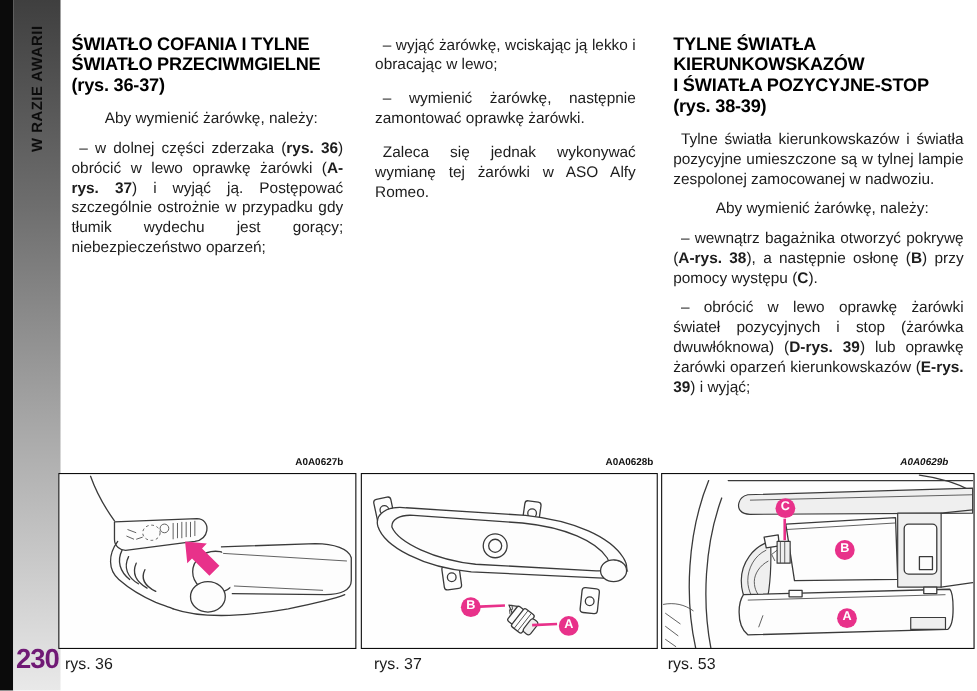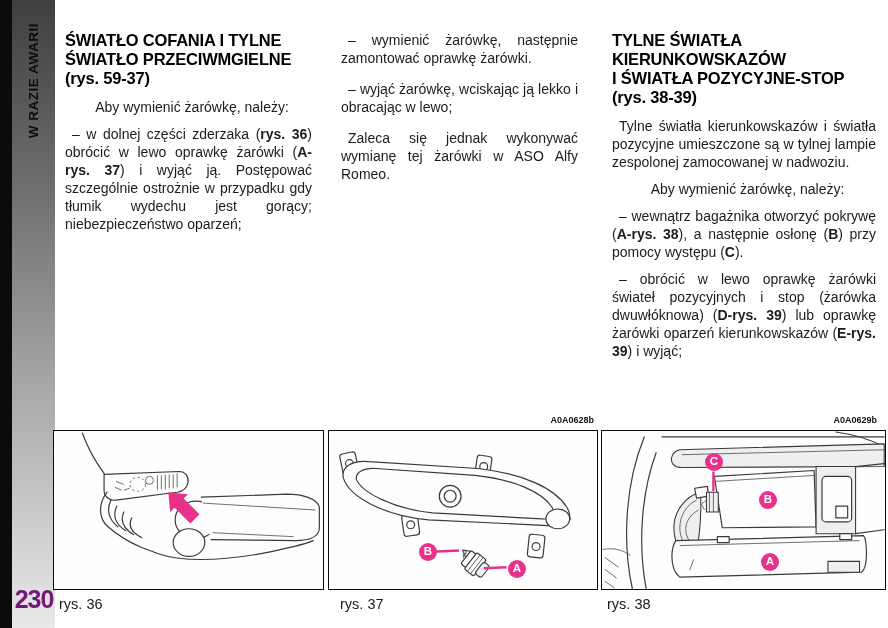--- a/index.html
+++ b/index.html
@@ -27,21 +27,21 @@
   .col p{margin:0 0 9px 0;font-size:14px;line-height:18px;text-align:justify;
      text-indent:7px;color:#1c1c1c;}
   .col p.lead{text-align:center;}
   #col-mid p{margin-bottom:13px;}
   .b{font-weight:700;}
 
   
   .figcode{position:absolute;top:415px;font-size:9px;font-weight:700;color:#111;text-align:right;}
   #code-36{left:53px;width:259px;}
   #code-37{left:328px;width:266px;}
-  #code-38{left:616px;width:261px;}
+  #code-38{left:601px;width:261px;font-style:italic;}
   .figbox{position:absolute;top:430px;height:160px;background:#fefefe;
           border:1.5px solid #0d0d0d;box-sizing:border-box;}
   #fig-36{left:53px;width:271px;}
   #fig-37{left:328px;width:270px;}
   #fig-38{left:601px;width:285px;}
   .figbox svg{position:absolute;left:0;top:0;width:100%;height:100%;}
   .figcap{position:absolute;top:596px;font-size:14.5px;color:#1a1a1a;}
   #cap-36{left:59px;} #cap-37{left:320px;margin-left:20px;} #cap-38{left:607px;}
 
   .callout{position:absolute;width:18px;height:18px;border-radius:50%;
@@ -61,42 +61,43 @@
   <div class="spine"></div>
   <div class="side-strip"></div>
   <div class="side-label">
     <span>W RAZIE AWARII</span>
   </div>
   <div class="page-num">230</div>
 
   <div class="col" id="col-left">
     <h2>ŚWIATŁO COFANIA I TYLNE
 ŚWIATŁO PRZECIWMGIELNE
-(rys. 59-37)</h2>
+(rys. 36-37)</h2>
     <p class="lead">Aby wymienić żarówkę, należy:</p>
     <p><span>–  w dolnej części zderzaka (</span><span class="b">rys. 36</span><span>) obrócić w lewo oprawkę żarówki (</span><span class="b">A-rys. 37</span><span>) i wyjąć ją. Postępować szczególnie ostrożnie w przypadku gdy tłumik wydechu jest gorący; niebezpieczeństwo oparzeń;</span></p>
   </div>
 
   <div class="col" id="col-mid">
+    <p>–  wyjąć żarówkę, wciskając ją lekko i obracając w lewo;</p>
     <p>–  wymienić żarówkę, następnie zamontować oprawkę żarówki.</p>
-    <p>–  wyjąć żarówkę, wciskając ją lekko i obracając w lewo;</p>
     <p>Zaleca się jednak wykonywać wymianę tej żarówki w ASO Alfy Romeo.</p>
   </div>
 
   <div class="col" id="col-right">
     <h2>TYLNE ŚWIATŁA
 KIERUNKOWSKAZÓW
 I ŚWIATŁA POZYCYJNE-STOP
 (rys. 38-39)</h2>
     <p>Tylne światła kierunkowskazów i światła pozycyjne umieszczone są w tylnej lampie zespolonej zamocowanej w nadwoziu.</p>
     <p class="lead">Aby wymienić żarówkę, należy:</p>
     <p><span>–  wewnątrz bagażnika otworzyć pokrywę (</span><span class="b">A-rys. 38</span><span>), a następnie osłonę (</span><span class="b">B</span><span>) przy pomocy występu (</span><span class="b">C</span><span>).</span></p>
     <p><span>–  obrócić w lewo oprawkę żarówki świateł pozycyjnych i stop (żarówka dwuwłóknowa) (</span><span class="b">D-rys. 39</span><span>) lub oprawkę żarówki oparzeń kierunkowskazów (</span><span class="b">E-rys. 39</span><span>) i wyjąć;</span></p>
   </div>
 
+  <div class="figcode" id="code-36">A0A0627b</div>
   <div class="figcode" id="code-37">A0A0628b</div>
   <div class="figcode" id="code-38">A0A0629b</div>
 
   <div class="figbox" id="fig-36">
     <svg viewBox="0 0 271 160">
       <path class="ink" d="M28,2 C33,16 42,32 50,43"></path>
       <path class="ink-f" d="M50,44 L126,41 C132,41 136,46 135,52 C134,58 130,61 124,62 L62,70 C55,71 50,66 50,60 Z"></path>
       <g class="thin">
         <path d="M104,45 V60 M108,45 V59 M112,44 V59 M116,44 V58 M120,44 V58 M124,43 V57"></path>
         <ellipse cx="84" cy="54" rx="8" ry="7" stroke-dasharray="2.5,2.5"></ellipse>
@@ -179,15 +180,15 @@
       <path class="thin" d="M92,130 L88,141"></path>
       <path class="lead-line" stroke="#e8318a" d="M112,41 L112,61"></path>
     </svg>
     <div class="callout" style="left:103px;top:22px;background:#e8318a;">C</div>
     <div class="callout" style="left:157px;top:60px;background:#e8318a;">B</div>
     <div class="callout" style="left:159px;top:122px;background:#e8318a;">A</div>
   </div>
 
   <div class="figcap" id="cap-36">rys. 36</div>
   <div class="figcap" id="cap-37">rys. 37</div>
-  <div class="figcap" id="cap-38">rys. 38</div>
+  <div class="figcap" id="cap-38">rys. 53</div>
 
 </div>
 
 </body></html>

